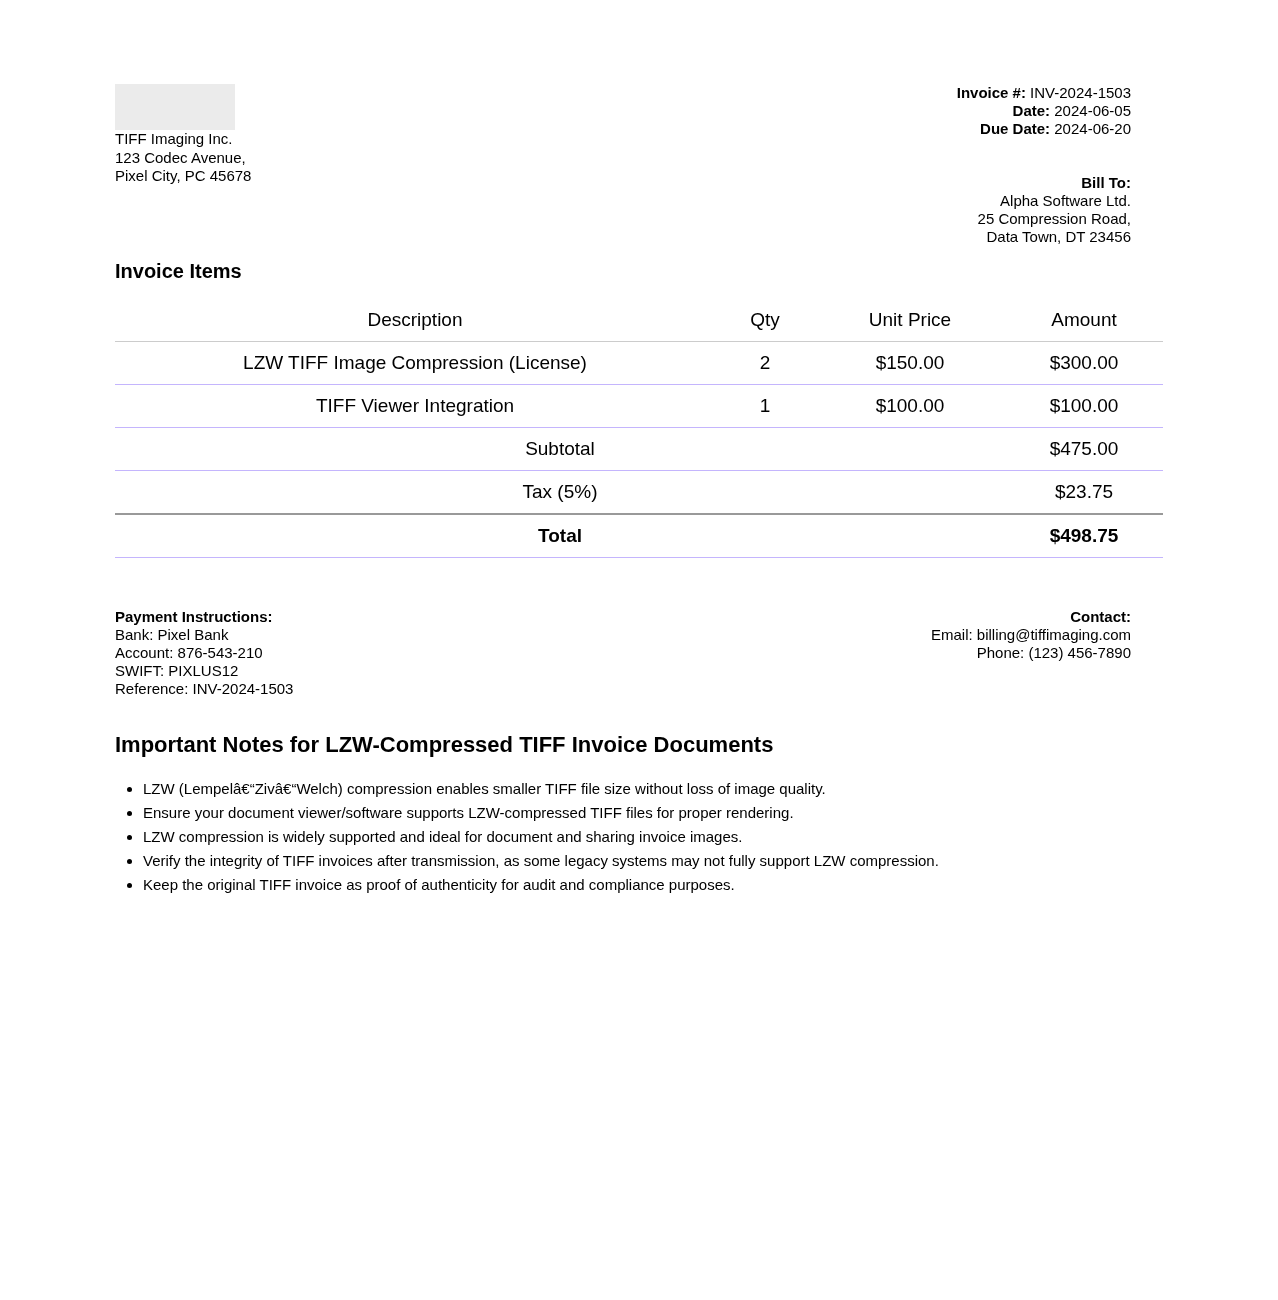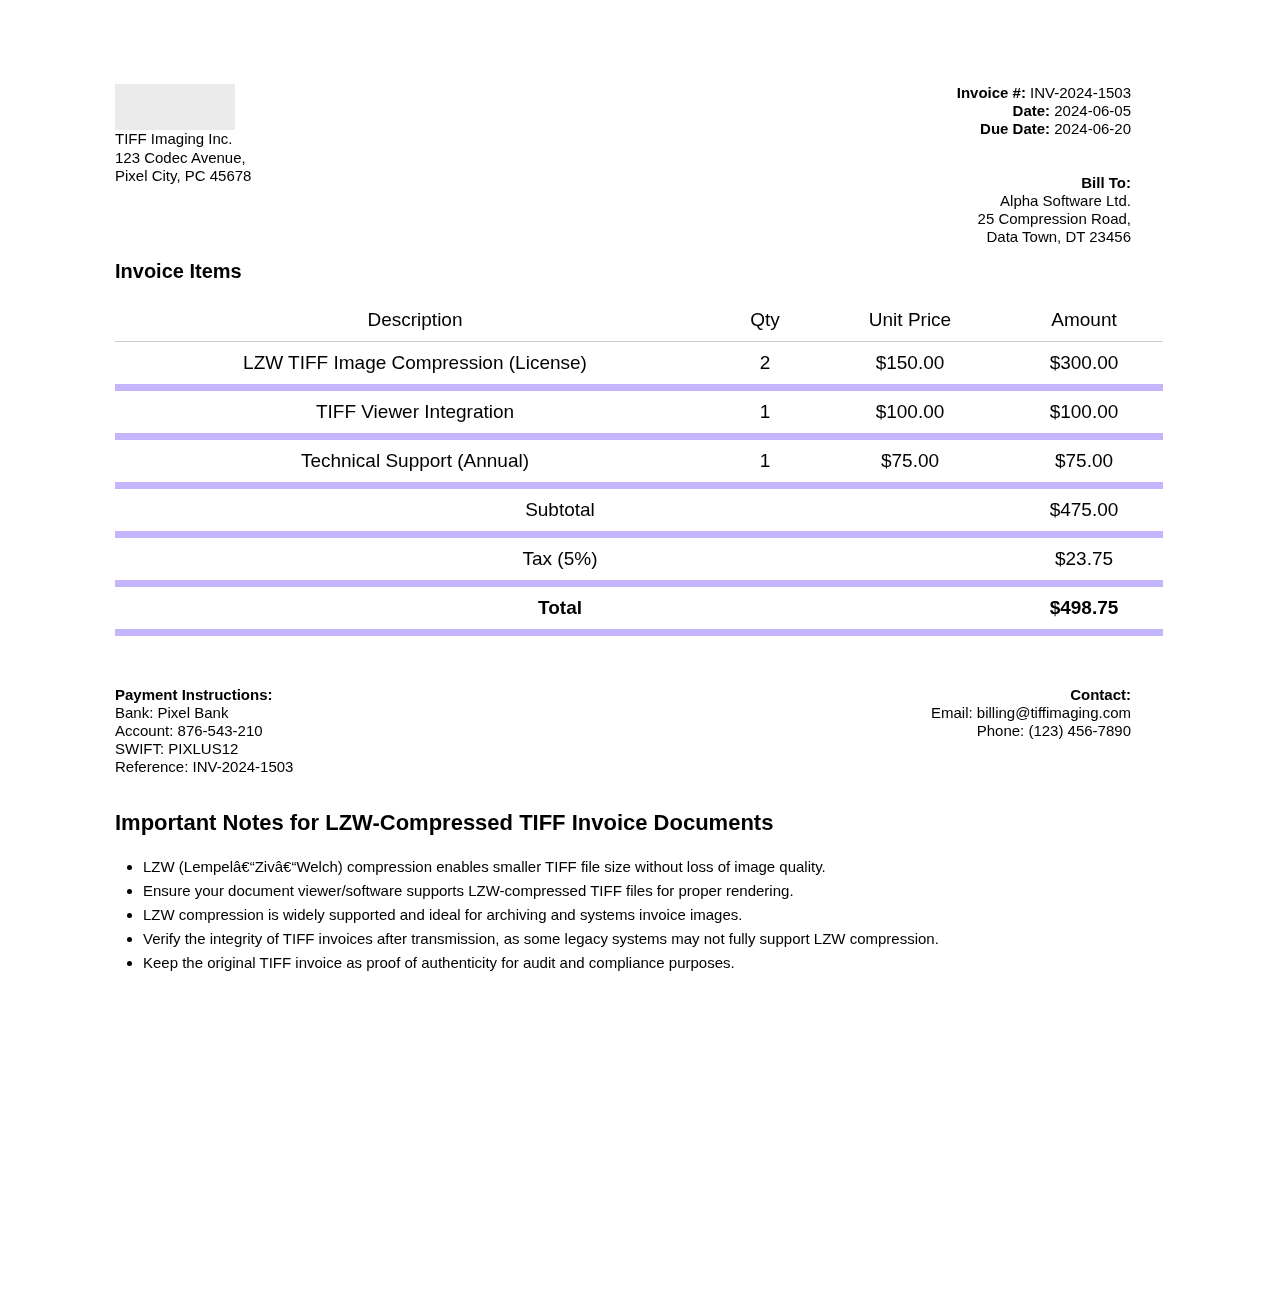--- a/index.html
+++ b/index.html
@@ -53,21 +53,21 @@
     border-collapse: collapse;
     margin-top: 16px;
   }
   table.items th, table.items td {
     text-align: center;
     font-weight: normal;
     padding: 10px 12px;
     border-bottom: 1px solid #cccccc;
     font-size: 19px;
   }
-  table.items tbody td { border-bottom: 7px solid #c4b5fd; }
+  table.items tbody td { border-bottom: 1px solid #c4b5fd; }
   td.summary-label {
     text-align: right;
     padding-right: 15px;
   }
   tr.total-row td {
     font-weight: bold;
     border-top: 2px solid #999999;
   }
   
   .footer-row {
@@ -157,26 +157,20 @@
         <td>$150.00</td>
         <td>$300.00</td>
       </tr>
       <tr>
         <td>TIFF Viewer Integration</td>
         <td>1</td>
         <td>$100.00</td>
         <td>$100.00</td>
       </tr>
       <tr>
-        <td>Technical Support (Annual)</td>
-        <td>1</td>
-        <td>$75.00</td>
-        <td>$75.00</td>
-      </tr>
-      <tr>
         <td class="summary-label" colspan="3">Subtotal</td>
         <td>$475.00</td>
       </tr>
       <tr>
         <td class="summary-label" colspan="3">Tax (5%)</td>
         <td>$23.75</td>
       </tr>
       <tr class="total-row">
         <td class="summary-label" colspan="3">Total</td>
         <td>$498.75</td>
@@ -196,18 +190,18 @@
       <div class="bold">Contact:</div>
       <div>Email: billing@tiffimaging.com</div>
       <div>Phone: (123) 456-7890</div>
     </div>
   </div>
 
   <h2 class="notes-heading">Important Notes for LZW-Compressed TIFF Invoice Documents</h2>
   <ul class="notes-list">
     <li>LZW (Lempelâ€“Zivâ€“Welch) compression enables smaller TIFF file size without loss of image quality.</li>
     <li>Ensure your document viewer/software supports LZW-compressed TIFF files for proper rendering.</li>
-    <li>LZW compression is widely supported and ideal for archiving and systems invoice images.</li>
+    <li>LZW compression is widely supported and ideal for document and sharing invoice images.</li>
     <li>Verify the integrity of TIFF invoices after transmission, as some legacy systems may not fully support LZW compression.</li>
     <li>Keep the original TIFF invoice as proof of authenticity for audit and compliance purposes.</li>
   </ul>
 
 </div>
 
 </body></html>

